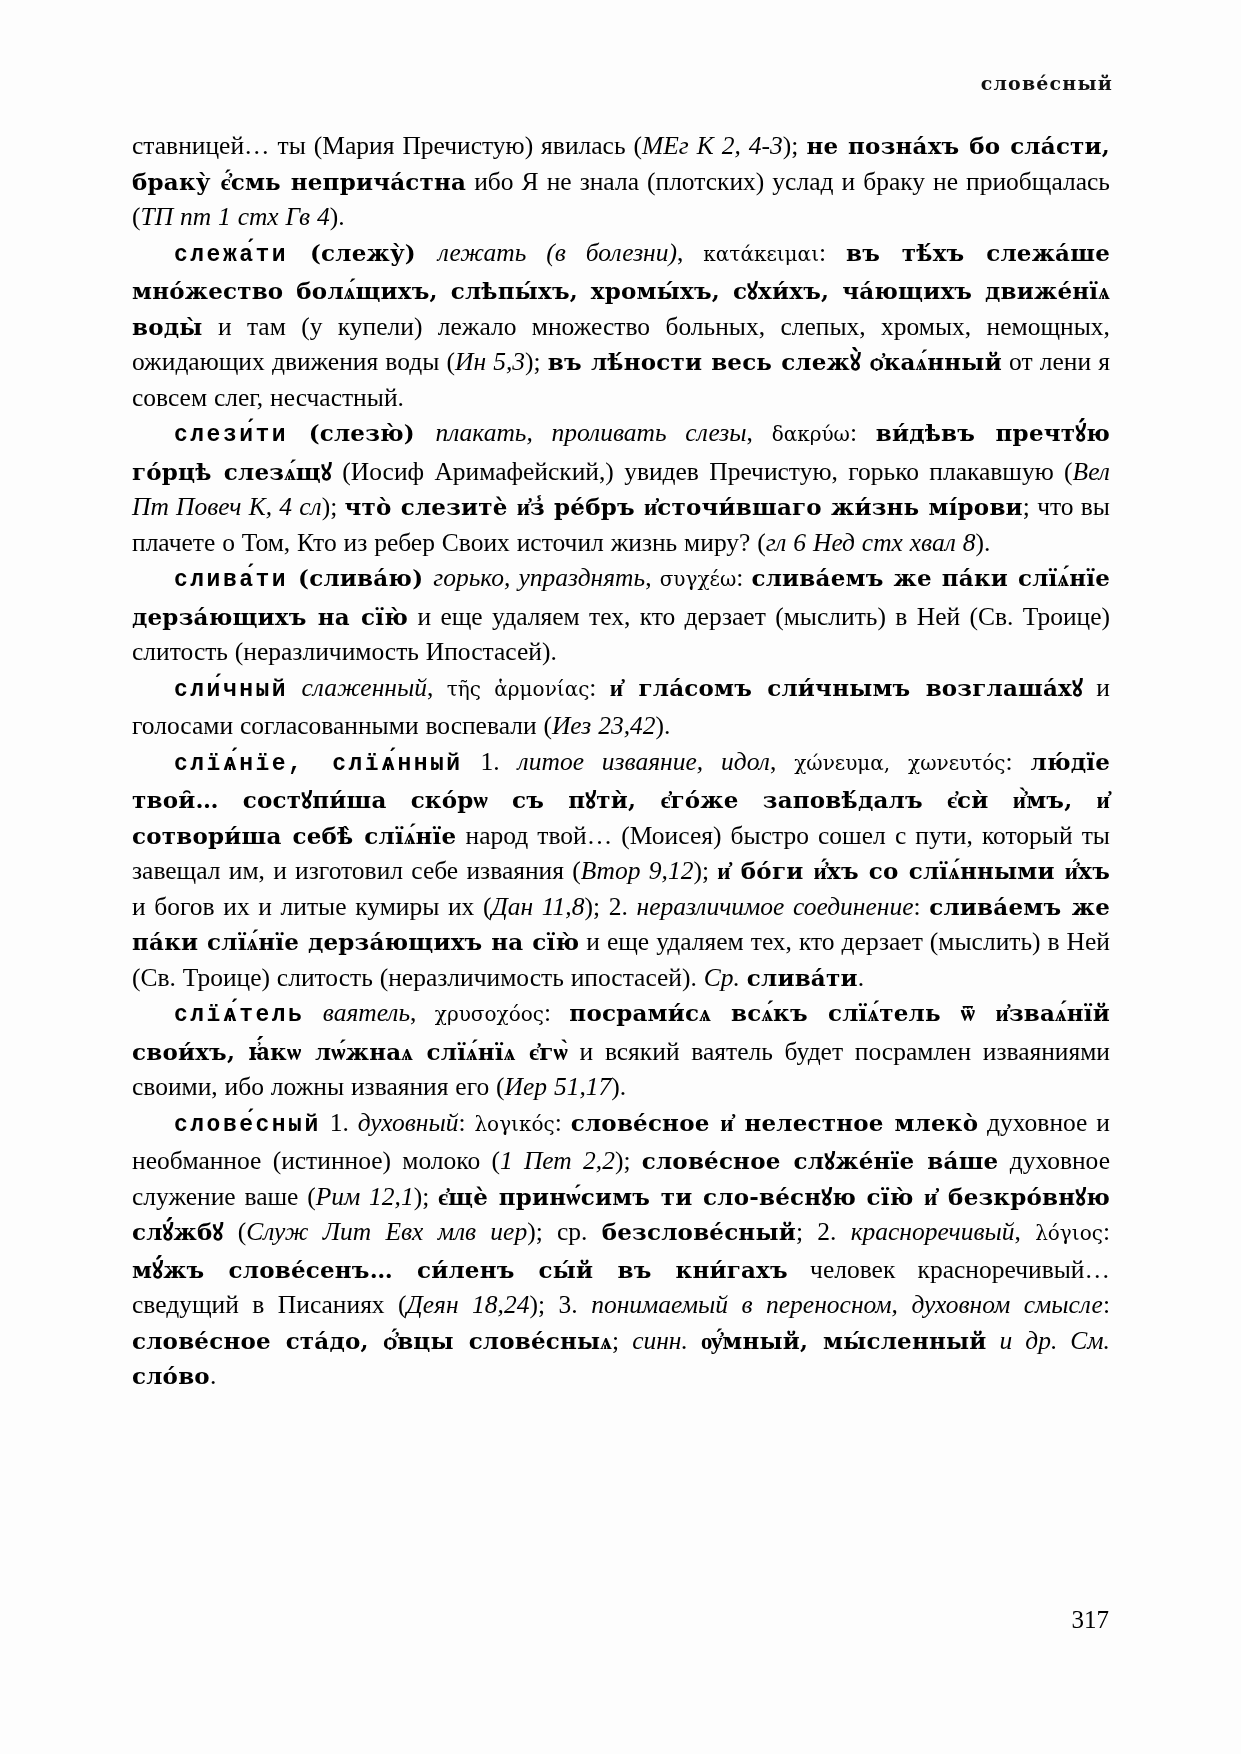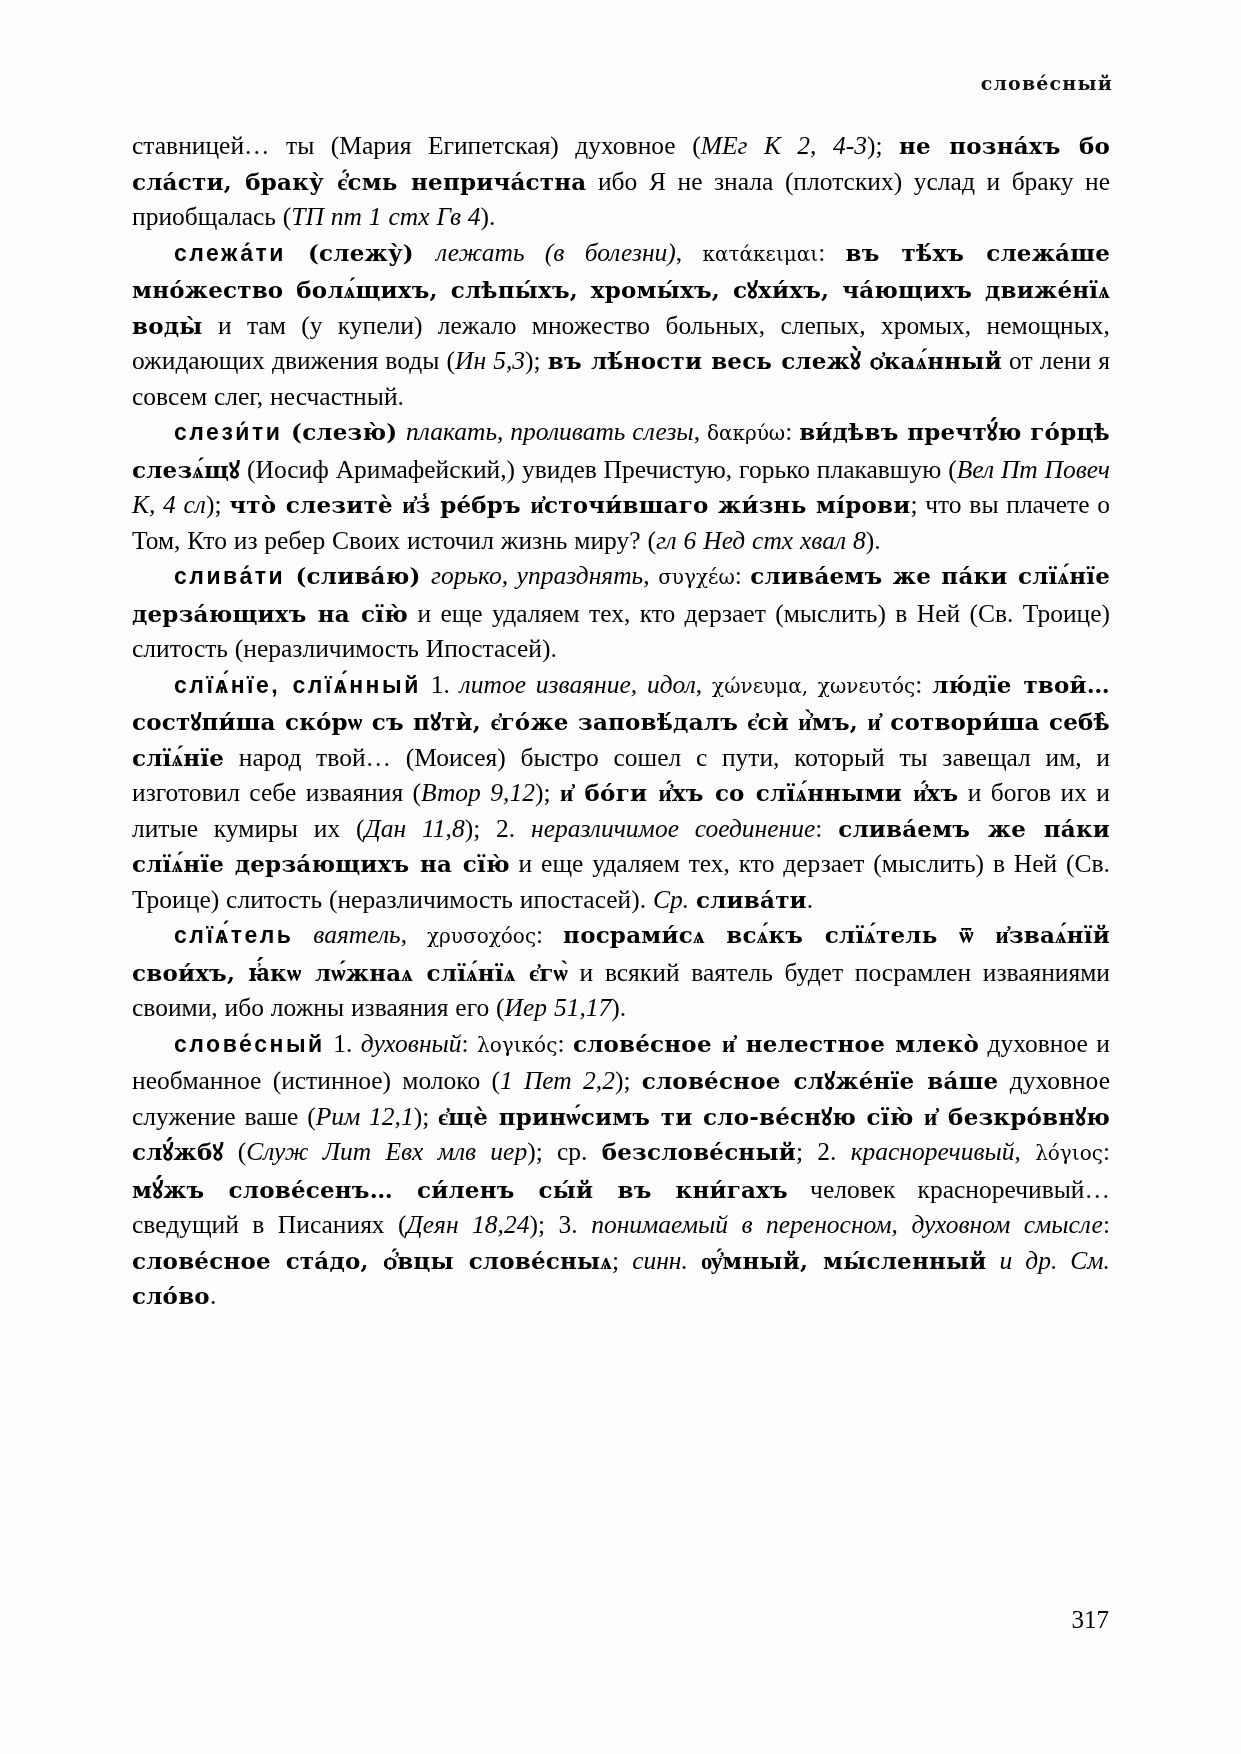--- a/index.html
+++ b/index.html
@@ -52,21 +52,21 @@
     text-indent: 0;
   }
   
   .cs {
     font-family: "DejaVu Serif", serif;
     font-weight: bold;
     font-size: 23px;
     letter-spacing: 0.2px;
   }
   .hw {
-    font-family: Liberation Sans, sans-serif;
+    font-family: Liberation Mono, monospace;
     font-weight: bold;
     font-size: 23px;
     letter-spacing: 2.5px;
   }
   .gk {
     font-family: "DejaVu Serif", serif;
     font-size: 20px;
   }
   .it {
     font-style: italic;
@@ -80,23 +80,24 @@
   }
 </style>
 </head>
 <body>
 
 <div class="page">
 
   <div class="page-header">слове́сный</div>
 
   <div class="column" id="text-column">
-      <p class="para first"><span>ставницей… ты (Мария Египетская) духовное (</span><span class="it">МЕг К 2, 4-3</span><span>); </span><span class="cs">не позна́хъ бо сла́сти, браку̀ є҆́смь неприча́стна</span><span> ибо Я не знала (плотских) услад и браку не приобщалась (</span><span class="it">ТП пт 1 стх Гв 4</span><span>).</span></p>
+      <p class="para first"><span>ставницей… ты (Мария Пречистую) явилась (</span><span class="it">МЕг К 2, 4-3</span><span>); </span><span class="cs">не позна́хъ бо сла́сти, браку̀ є҆́смь неприча́стна</span><span> ибо Я не знала (плотских) услад и браку не приобщалась (</span><span class="it">ТП пт 1 стх Гв 4</span><span>).</span></p>
       <p class="para"><span class="hw">слежа́ти</span><span class="cs">  (слежу̀)  </span><span class="it">лежать (в болезни)</span><span>, </span><span class="gk">κατάκειμαι</span><span>: </span><span class="cs">въ тѣ́хъ слежа́ше мно́жество болѧ́щихъ, слѣпы́хъ, хромы́хъ, сꙋхи́хъ, ча́ющихъ движе́нїѧ воды̀</span><span> и там (у купели) лежало множество больных, слепых, хромых, немощных, ожидающих движения воды (</span><span class="it">Ин 5,3</span><span>); </span><span class="cs">въ лѣ́ности весь слежꙋ̀ ѻ҆каѧ́нный</span><span> от лени я совсем слег, несчастный.</span></p>
       <p class="para"><span class="hw">слези́ти</span><span class="cs">  (слезю̀)  </span><span class="it">плакать, проливать слезы</span><span>, </span><span class="gk">δακρύω</span><span>: </span><span class="cs">ви́дѣвъ пречтꙋ́ю го́рцѣ слезѧ́щꙋ</span><span> (Иосиф Аримафейский,) увидев Пречистую, горько плакавшую (</span><span class="it">Вел Пт Повеч К, 4 сл</span><span>); </span><span class="cs">что̀ слезитѐ и҆з̾ ре́бръ и҆сточи́вшаго жи́знь мі́рови</span><span>; что вы плачете о Том, Кто из ребер Своих источил жизнь миру? (</span><span class="it">гл 6 Нед стх хвал 8</span><span>).</span></p>
       <p class="para"><span class="hw">слива́ти</span><span class="cs">  (слива́ю)  </span><span class="it">горько, упразднять</span><span>, </span><span class="gk">συγχέω</span><span>: </span><span class="cs">слива́емъ же па́ки слїѧ́нїе дерза́ющихъ на сїю̀</span><span> и еще удаляем тех, кто дерзает (мыслить) в Ней (Св. Троице) слитость (неразличимость Ипостасей).</span></p>
+      <p class="para"><span class="hw">сли́чный</span><span class="it"> слаженный</span><span>, </span><span class="gk">τῆς ἁρμονίας</span><span>: </span><span class="cs">и҆ гла́сомъ сли́чнымъ возглаша́хꙋ</span><span> и голосами согласованными воспевали (</span><span class="it">Иез 23,42</span><span>).</span></p>
       <p class="para"><span class="hw">слїѧ́нїе, слїѧ́нный</span><span>  1. </span><span class="it">литое изваяние, идол</span><span>, </span><span class="gk">χώνευμα, χωνευτός</span><span>: </span><span class="cs">лю́дїе твои̑… состꙋпи́ша ско́рѡ съ пꙋтѝ, є҆го́же заповѣ́далъ є҆сѝ и҆̀мъ, и҆ сотвори́ша себѣ̀ слїѧ́нїе</span><span> народ твой… (Моисея) быстро сошел с пути, который ты завещал им, и изготовил себе изваяния (</span><span class="it">Втор 9,12</span><span>); </span><span class="cs">и҆ бо́ги и҆́хъ со слїѧ́нными и҆́хъ</span><span> и богов их и литые кумиры их (</span><span class="it">Дан 11,8</span><span>); 2. </span><span class="it">неразличимое соединение</span><span>: </span><span class="cs">слива́емъ же па́ки слїѧ́нїе дерза́ющихъ на сїю̀</span><span> и еще удаляем тех, кто дерзает (мыслить) в Ней (Св. Троице) слитость (неразличимость ипостасей). </span><span class="it">Ср. </span><span class="cs">слива́ти</span><span>.</span></p>
       <p class="para"><span class="hw">слїѧ́тель</span><span class="it">  ваятель</span><span>, </span><span class="gk">χρυσοχόος</span><span>: </span><span class="cs">посрами́сѧ всѧ́къ слїѧ́тель ѿ и҆зваѧ́нїй свои́хъ, ꙗ҆́кѡ лѡ́жнаѧ слїѧ́нїѧ є҆гѡ̀</span><span> и всякий ваятель будет посрамлен изваяниями своими, ибо ложны изваяния его (</span><span class="it">Иер 51,17</span><span>).</span></p>
       <p class="para"><span class="hw">слове́сный</span><span>  1. </span><span class="it">духовный</span><span>: </span><span class="gk">λογικός</span><span>: </span><span class="cs">слове́сное и҆ нелестное млеко̀</span><span> духовное и необманное (истинное) молоко (</span><span class="it">1 Пет 2,2</span><span>); </span><span class="cs">слове́сное слꙋже́нїе ва́ше</span><span> духовное служение ваше (</span><span class="it">Рим 12,1</span><span>); </span><span class="cs">є҆щѐ принѡ́симъ ти сло-ве́снꙋю сїю̀ и҆ безкро́внꙋю слꙋ́жбꙋ</span><span> (</span><span class="it">Служ Лит Евх млв иер</span><span>); ср. </span><span class="cs">безслове́сный</span><span>; 2. </span><span class="it">красноречивый</span><span>, </span><span class="gk">λόγιος</span><span>: </span><span class="cs">мꙋ́жъ слове́сенъ… си́ленъ сы́й въ кни́гахъ</span><span> человек красноречивый… сведущий в Писаниях (</span><span class="it">Деян 18,24</span><span>); 3. </span><span class="it">понимаемый в переносном, духовном смысле</span><span>: </span><span class="cs">слове́сное ста́до, ѻ҆́вцы слове́сныѧ</span><span>; </span><span class="it">синн. </span><span class="cs">ѹ҆́мный, мы́сленный</span><span class="it"> и др. См. </span><span class="cs">сло́во</span><span>.</span></p>
     </div>
 
   <div class="folio">317</div>
 </div>
 
 </body></html>

